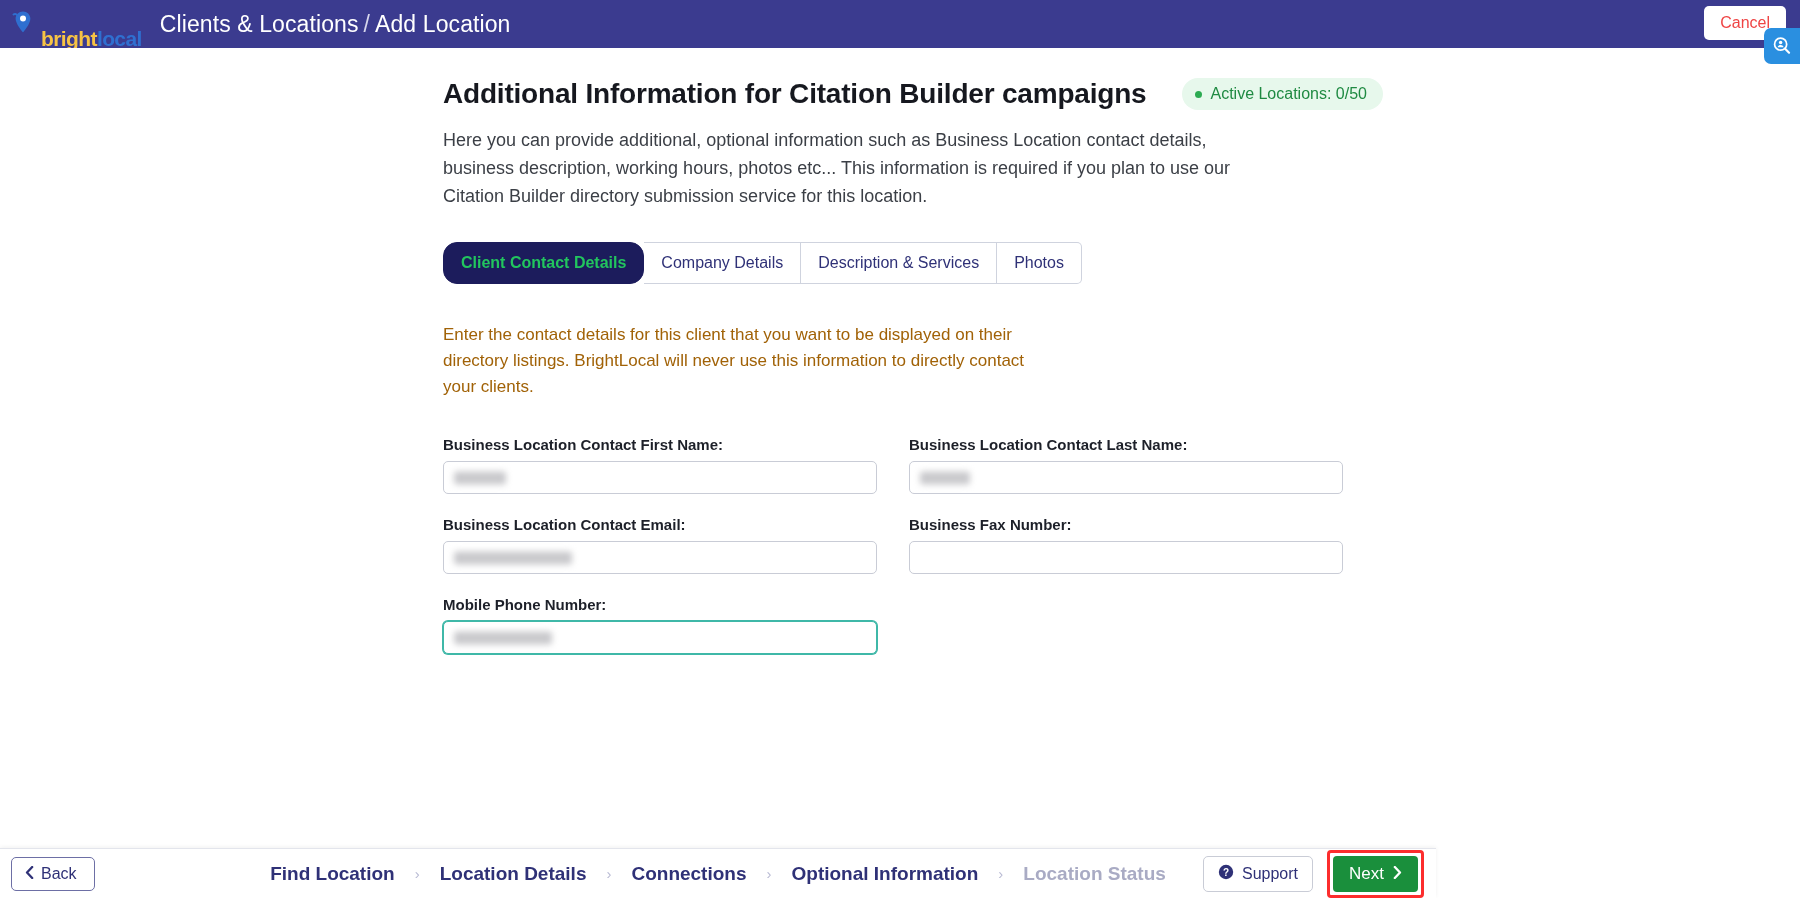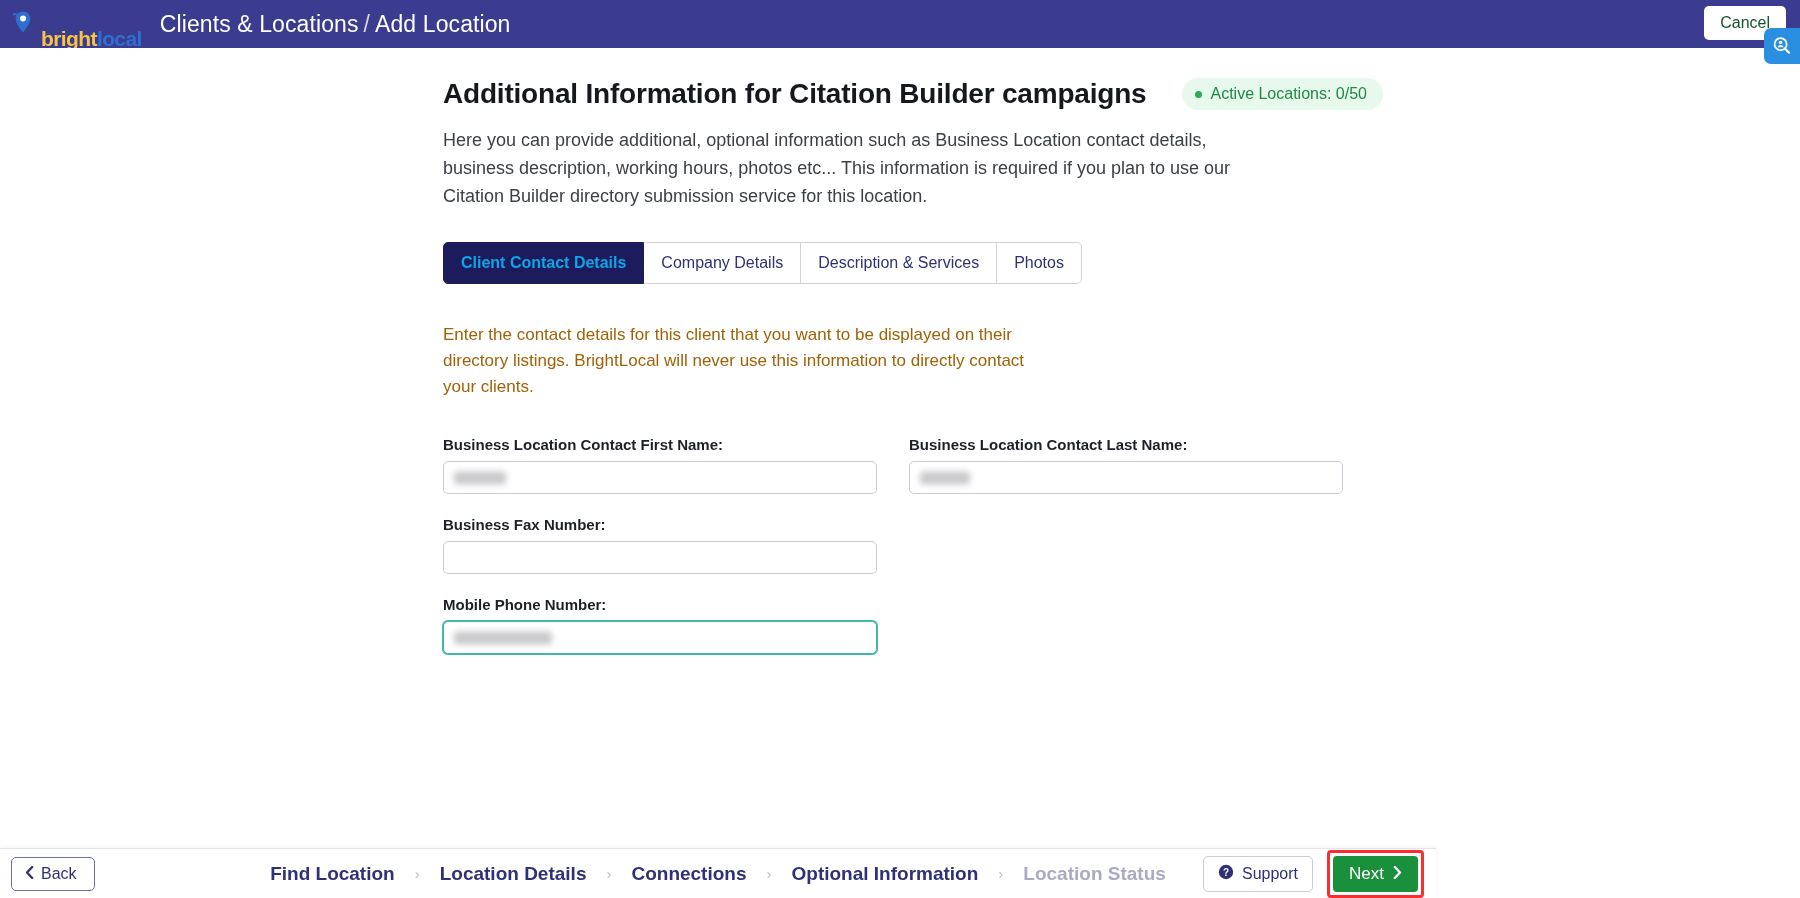--- a/index.html
+++ b/index.html
@@ -47,21 +47,21 @@
     letter-spacing: 0.1px;
     white-space: nowrap;
   }
   .crumbs .sep { color: #d6d6ec; margin: 0 5px; }
 
   .cancel-btn {
     position: absolute;
     right: 14px;
     top: 6px;
     background: #ffffff;
-    color: #14532d;
+    color: #ef4444;
     border: none;
     border-radius: 5px;
     font-size: 16px;
     font-family: "Liberation Sans", sans-serif;
     padding: 8px 16px;
     cursor: pointer;
   }
 
   
   .helper-widget {
@@ -149,22 +149,23 @@
     font-family: "Liberation Sans", sans-serif;
   }
   .tab:first-child {
     border-left: 1px solid #1c1c5c;
     border-radius: 5px 0 0 5px;
   }
   .tab:last-child { border-radius: 0 5px 5px 0; }
   .tab.active {
     background: #1c1c5c;
     border-color: #1c1c5c;
-    color: #0ea5e9;
+    color: #22c55e;
     font-weight: bold;
+    border-radius: 14px;
   }
 
   .tab-desc {
     margin-top: 38px;
     width: 600px;
     font-size: 17px;
     line-height: 26px;
     color: #a16207;
   }
 
@@ -370,20 +371,27 @@
           <label class="field-label">Business Location Contact Last Name:</label>
           <div class="field-wrap">
             <input class="field-input" type="text" placeholder="" style="">
             <span class="redact" style="width: 50px;"></span>
           </div>
         </div>
       </div>
 
       <div class="form-row">
         <div class="field">
+          <label class="field-label">Business Location Contact Email:</label>
+          <div class="field-wrap">
+            <input class="field-input" type="text" placeholder="" style="">
+            <span class="redact" style="width: 118px;"></span>
+          </div>
+        </div>
+        <div class="field">
           <label class="field-label">Business Fax Number:</label>
           <div class="field-wrap">
             <input class="field-input" type="text" placeholder="" style="">
           </div>
         </div>
       </div>
 
       <div class="form-row">
         <div class="field">
           <label class="field-label">Mobile Phone Number:</label>

